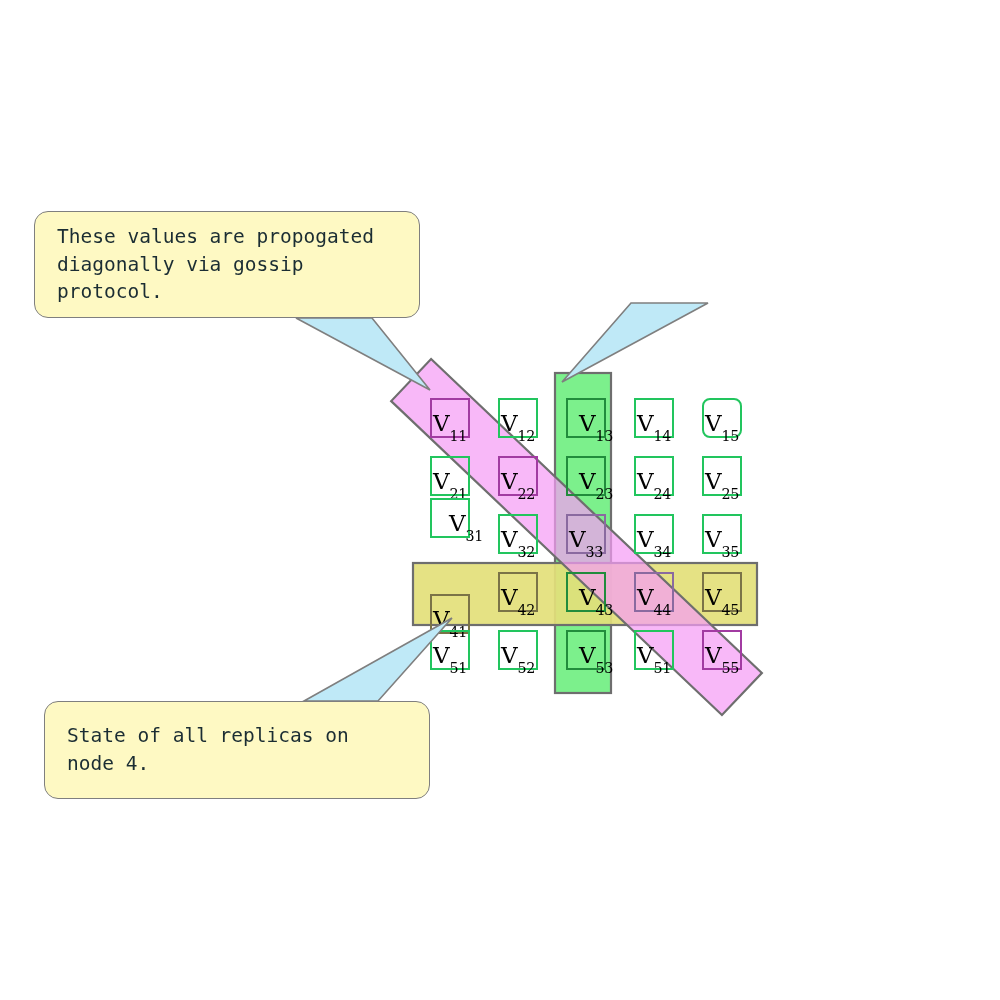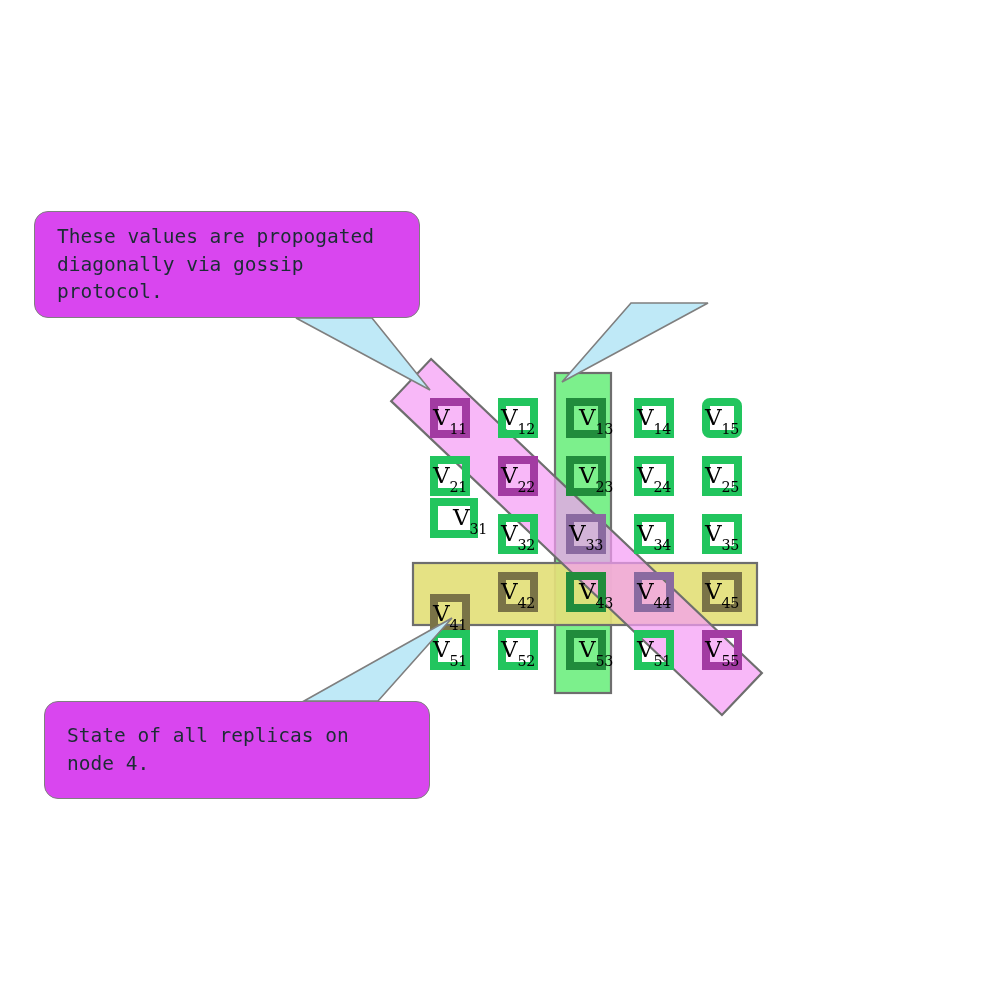--- a/index.html
+++ b/index.html
@@ -32,24 +32,24 @@
   #bands-layer { z-index: 2; }
   #grid-layer  { z-index: 3; }
   #callout-layer { z-index: 4; }
 
   
   .cell {
     position: absolute;
     width: 40px;
     height: 40px;
     box-sizing: border-box;
-    border: 8px solid #22c55e;
+    border: 2px solid #22c55e;
     background: transparent;
     display: flex;
-    align-items: center;
+    align-items: flex-end;
     justify-content: center;
   }
   .cell.on-green  { border-color: #218c3c; padding-left: 20px; }
   .cell.on-yellow { border-color: #7a7347; }
   .cell.on-magenta{ border-color: #a23ba2; }
   .cell.on-mix    { border-color: #8a6aa0; }
 
   .cell .lbl {
     font-family: "DejaVu Serif", serif;
     font-size: 23px;
@@ -64,21 +64,21 @@
     line-height: 0;
     position: relative;
     bottom: -0.28em;
     letter-spacing: -0.02em;
   }
 
   
   .callout {
     position: absolute;
     box-sizing: border-box;
-    background: #d946ef;
+    background: #fef9c3;
     border: 1.6px solid #7f7f7f;
     border-radius: 14px;
     z-index: 5;
     display: flex;
     align-items: center;
     padding: 0 22px;
   }
   .callout .ctext {
     font-family: "DejaVu Sans Mono", monospace;
     font-size: 19.5px;

